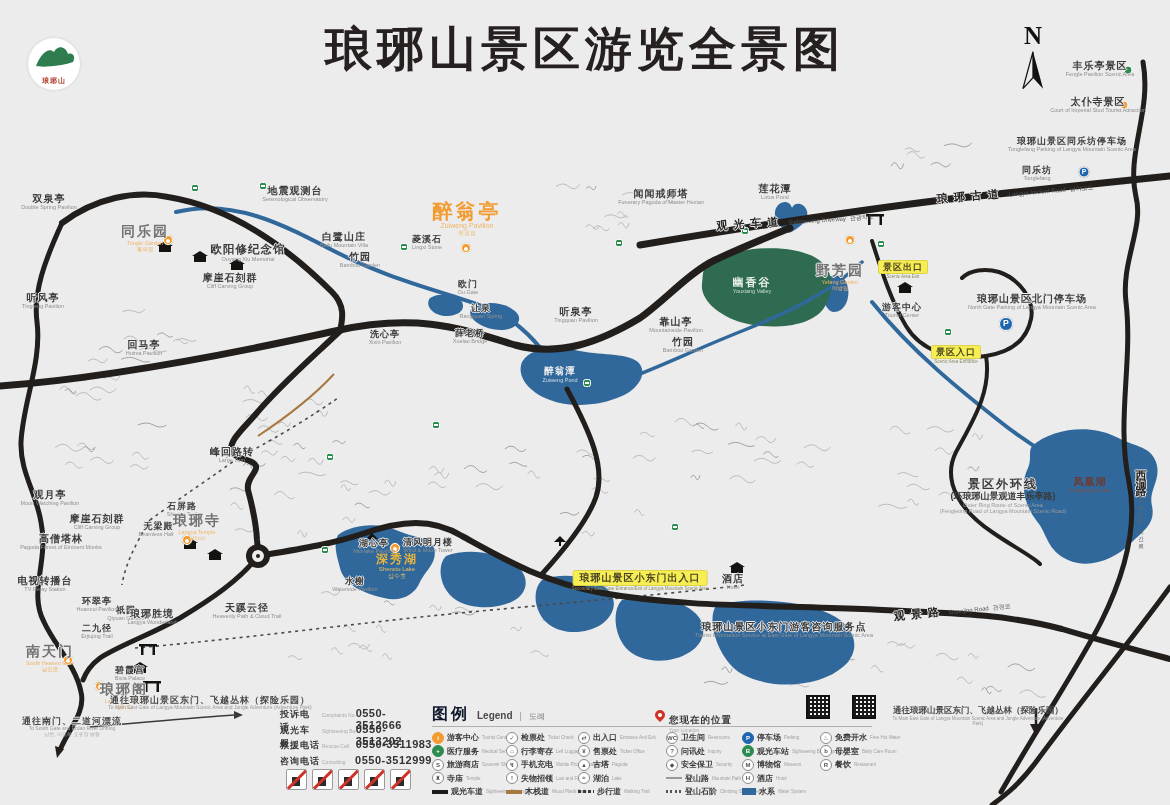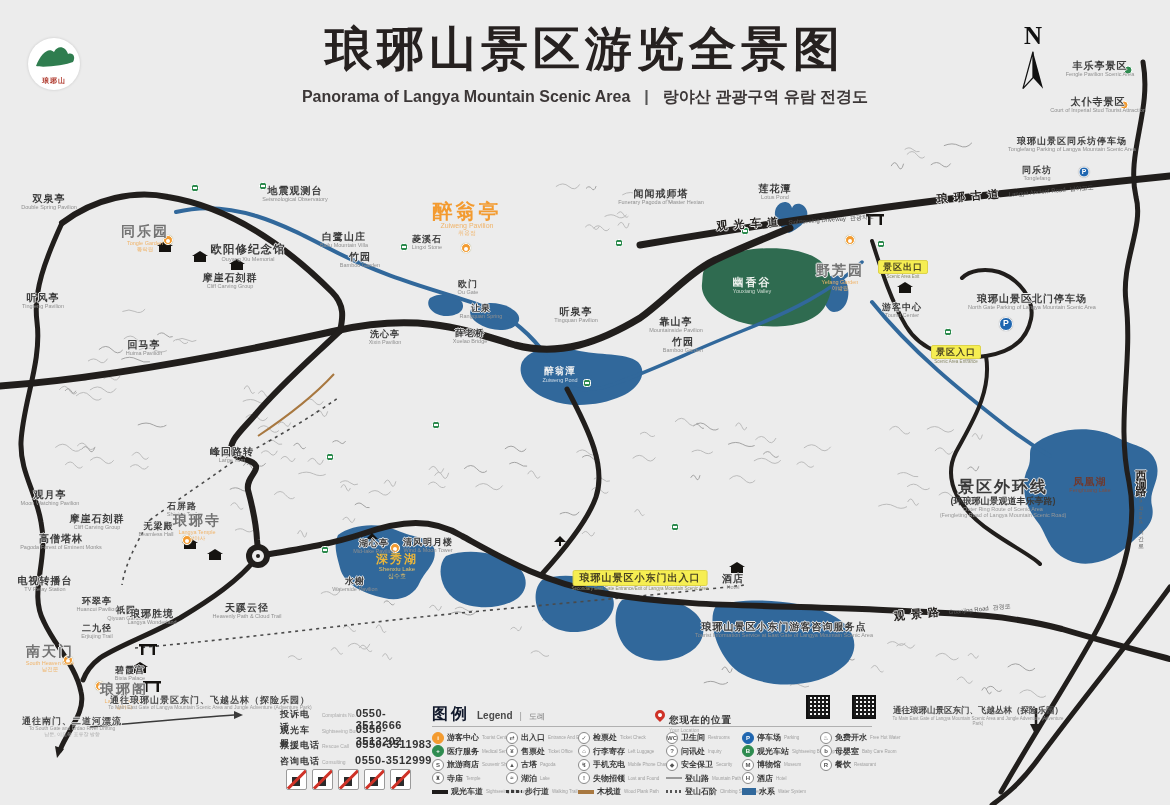--- a/index.html
+++ b/index.html
@@ -46,21 +46,21 @@
   .roadh .zh{display:inline;font-size:11px;color:#24211f;letter-spacing:6px;text-shadow:-1px 0 #ececec,1px 0 #ececec,0 -1px #ececec,0 1px #ececec;}
   .roadh .en,.roadh .kr{display:inline;font-size:6px;color:#555;margin-left:4px;}
   .roadv{writing-mode:vertical-rl;text-orientation:upright;}
   .roadv span{display:inline;}
   .roadv .zh{font-size:11px;letter-spacing:7px;color:#24211f;}
   .roadv .en,.roadv .kr{font-size:6px;color:#666;letter-spacing:1px;text-orientation:mixed;}
   .note .zh{font-size:9px;color:#4a4a4a;}
   .note .en{font-size:5px;color:#999;}
   .note .kr{font-size:5px;color:#aaa;}
   .notelg{text-align:center;}
-  .notelg .zh{font-size:16px;letter-spacing:2px;color:#3a3a3a;}
+  .notelg .zh{font-size:12px;letter-spacing:2px;color:#3a3a3a;}
   .notelg .t2{font-size:9px;font-weight:bold;color:#3a3a3a;}
   .notelg .en,.notelg .e2{font-size:5.5px;color:#999;}
   
   #markers{position:absolute;inset:0;z-index:2;}
   .mk{position:absolute;transform:translate(-50%,-50%);box-sizing:border-box;}
   .mk-bus{width:8px;height:8px;border-radius:2.5px;background:#2e8b4f;border:1px solid #fff;}
   .mk-bus::after{content:"";display:block;width:4px;height:2px;background:#fff;margin:2px auto 0;}
   .mk-parking{border-radius:50%;background:#1f66b0;color:#fff;font-weight:bold;text-align:center;border:1.5px solid #fff;box-shadow:0 0 1px #888;}
   .mk-attraction{width:10px;height:10px;border-radius:50%;background:#f39b30;border:1.5px solid #fff;box-shadow:0 0 1px #aa7;}
   .mk-attraction::after{content:"";display:block;width:4px;height:4px;border-radius:50%;background:#fff;margin:3px auto;}
@@ -390,23 +390,20 @@
 
   <div id="logo">
     <svg width="52" height="38" viewBox="0 0 52 38">
       <path d="M8,28 C13,16 20,9 26,14 C30,6 38,9 40,16 C45,14 48,19 45,24 C38,27 16,30 8,28 Z" fill="#2f7d4f"></path>
     </svg>
     <span class="lname">琅琊山</span>
   </div>
 
   <div id="titlebox">
     <div id="title">琅琊山景区游览全景图</div>
-    <div id="subtitle">
-      <span>Panorama of Langya Mountain Scenic Area</span><span class="sep">|</span><span>랑야산 관광구역 유람 전경도</span>
-    </div>
   </div>
 
   <div id="north">
     <div class="nl">N</div>
     <svg width="30" height="42" viewBox="0 0 32 50">
       <polygon points="16,2 4,46 16,33" fill="#ececec" stroke="#111" stroke-width="1.5"></polygon>
       <polygon points="16,2 28,46 16,33" fill="#111"></polygon>
     </svg>
   </div>
 
@@ -750,20 +747,47 @@
           <span class="len">Temple</span>
         </div>
         <div class="litem">
           <div class="lsw sw-line-black"></div>
           <span class="lzh">观光车道</span>
           <span class="len">Sightseeing Driveway</span>
         </div>
       </div>
       <div class="lcol">
         <div class="litem">
+          <div class="lic">✓</div>
+          <span class="lzh">检票处</span>
+          <span class="len">Ticket Check</span>
+        </div>
+        <div class="litem">
+          <div class="lic">⌂</div>
+          <span class="lzh">行李寄存</span>
+          <span class="len">Left Luggage</span>
+        </div>
+        <div class="litem">
+          <div class="lic">↯</div>
+          <span class="lzh">手机充电</span>
+          <span class="len">Mobile Phone Charging</span>
+        </div>
+        <div class="litem">
+          <div class="lic">!</div>
+          <span class="lzh">失物招领</span>
+          <span class="len">Lost and Found</span>
+        </div>
+        <div class="litem">
+          <div class="lsw sw-line-brown"></div>
+          <span class="lzh">木栈道</span>
+          <span class="len">Wood Plank Path</span>
+        </div>
+      </div>
+      <div class="lcol">
+        <div class="litem">
           <div class="lic">⇄</div>
           <span class="lzh">出入口</span>
           <span class="len">Entrance And Exit</span>
         </div>
         <div class="litem">
           <div class="lic">¥</div>
           <span class="lzh">售票处</span>
           <span class="len">Ticket Office</span>
         </div>
         <div class="litem">
@@ -773,47 +797,20 @@
         </div>
         <div class="litem">
           <div class="lic">≈</div>
           <span class="lzh">湖泊</span>
           <span class="len">Lake</span>
         </div>
         <div class="litem">
           <div class="lsw sw-line-dashed"></div>
           <span class="lzh">步行道</span>
           <span class="len">Walking Trail</span>
-        </div>
-      </div>
-      <div class="lcol">
-        <div class="litem">
-          <div class="lic">✓</div>
-          <span class="lzh">检票处</span>
-          <span class="len">Ticket Check</span>
-        </div>
-        <div class="litem">
-          <div class="lic">⌂</div>
-          <span class="lzh">行李寄存</span>
-          <span class="len">Left Luggage</span>
-        </div>
-        <div class="litem">
-          <div class="lic">↯</div>
-          <span class="lzh">手机充电</span>
-          <span class="len">Mobile Phone Charging</span>
-        </div>
-        <div class="litem">
-          <div class="lic">!</div>
-          <span class="lzh">失物招领</span>
-          <span class="len">Lost and Found</span>
-        </div>
-        <div class="litem">
-          <div class="lsw sw-line-brown"></div>
-          <span class="lzh">木栈道</span>
-          <span class="len">Wood Plank Path</span>
         </div>
       </div>
       <div class="lcol">
         <div class="litem">
           <div class="lic">WC</div>
           <span class="lzh">卫生间</span>
           <span class="len">Restrooms</span>
         </div>
         <div class="litem">
           <div class="lic">?</div>

